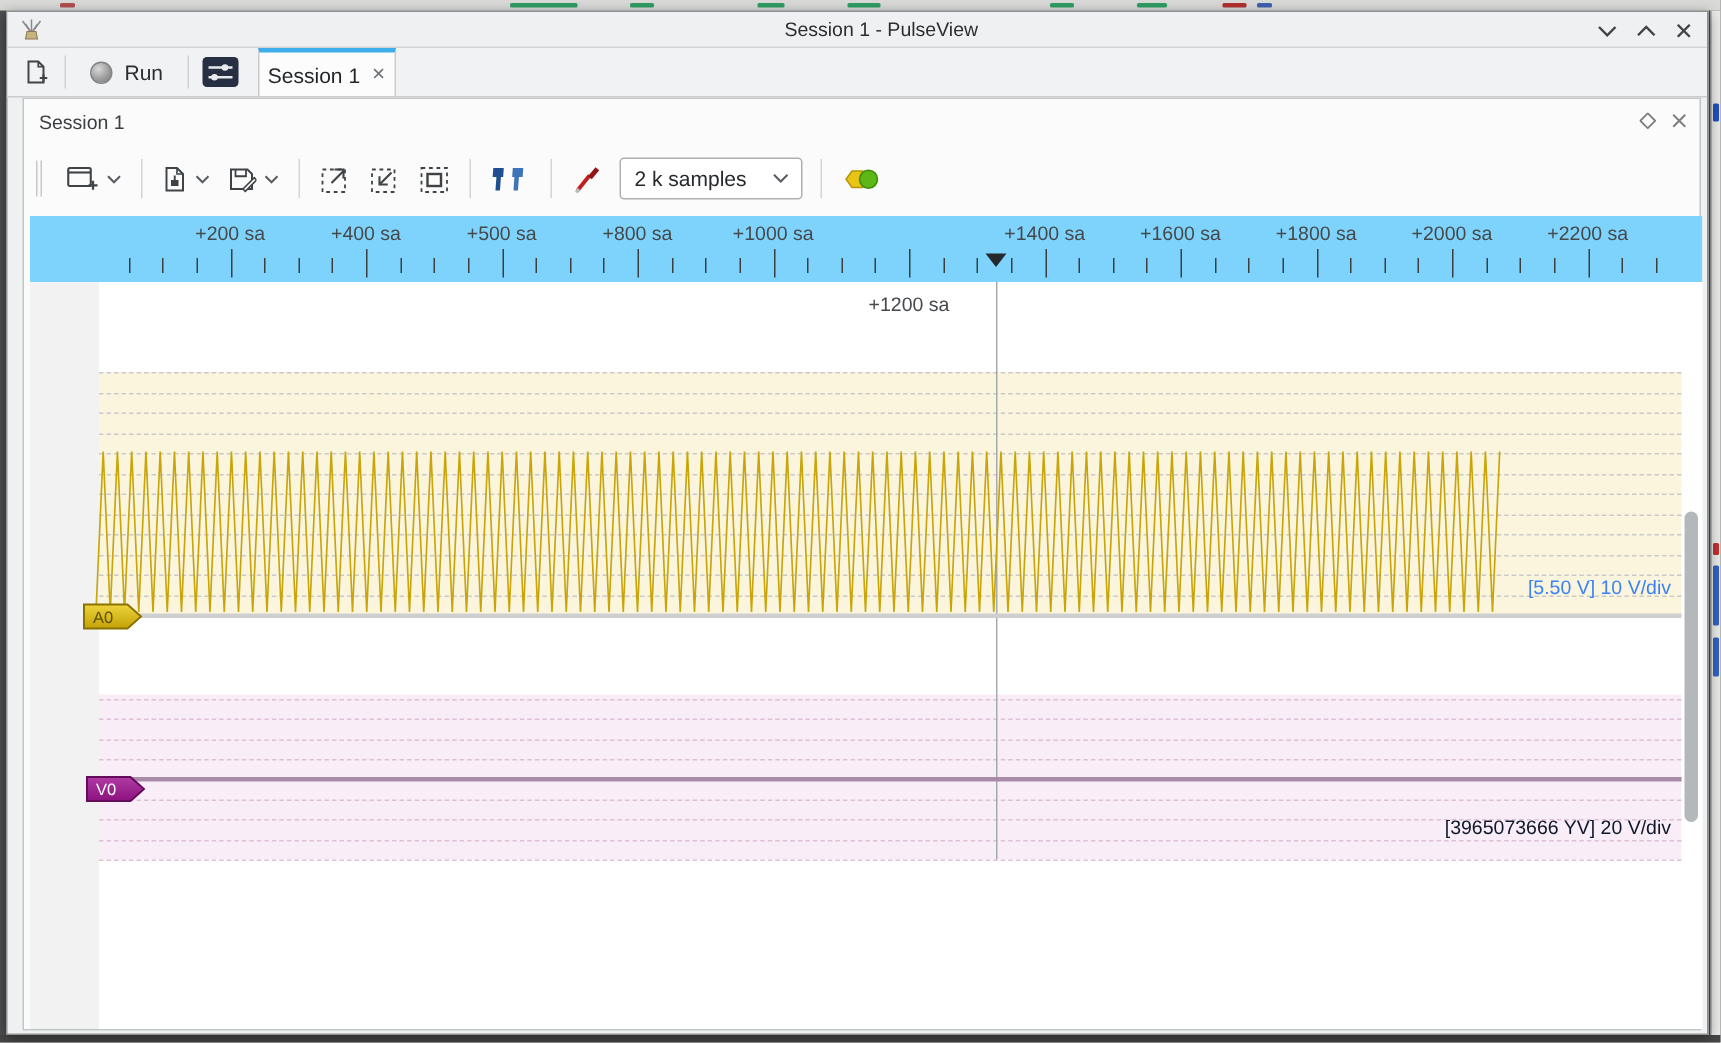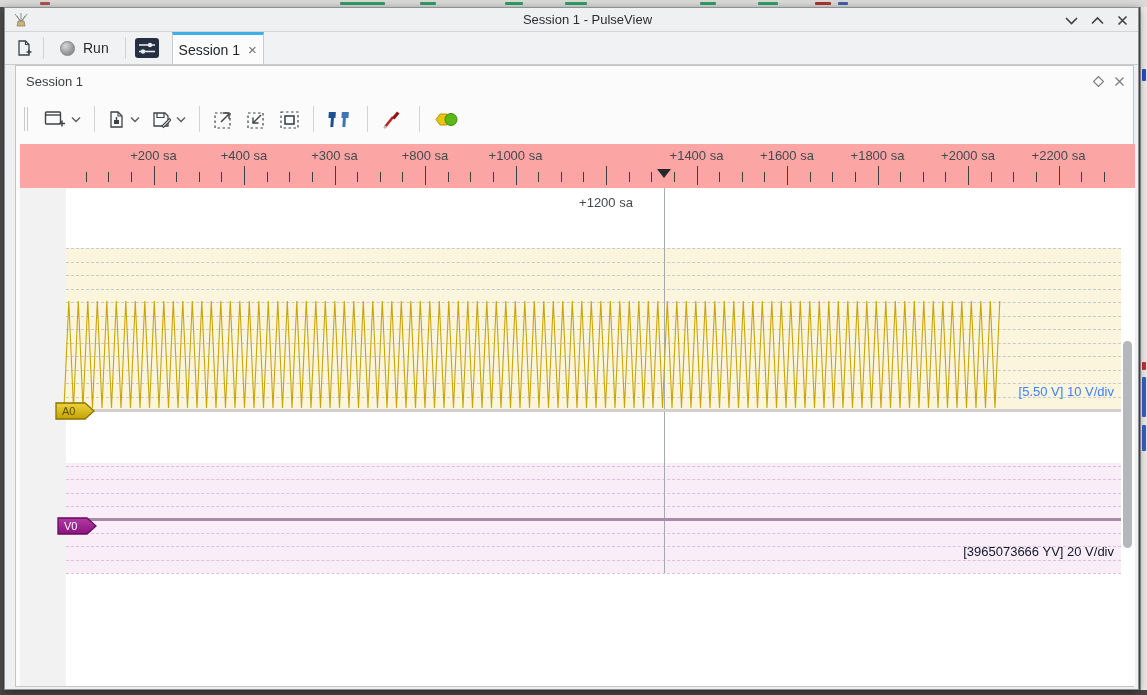--- a/index.html
+++ b/index.html
@@ -53,21 +53,21 @@
   .chev { color:#5a5e62; }
   .s-sep { width:1px; height:26px; background:#d2d4d6; margin:0 7px; }
   .device-btn { display:flex; align-items:center; gap:12px; padding:4px 8px; font-size:14px; color:#26292b; }
   .combo { display:flex; align-items:center; justify-content:space-between; width:122px; height:28px;
            background:#fff; border:1px solid #aeb1b4; border-radius:3px; padding:0 8px 0 9px;
            font-size:14px; color:#26292b; margin-left:6px; }
 
   
   .trace-view { position:absolute; left:4px; top:78px; width:1115px; height:542px; background:#ffffff; overflow:hidden; }
   .gutter { position:absolute; left:0; top:0; width:46px; height:542px; background:#f2f2f2; }
-  .ruler { position:absolute; left:0; top:0; width:1115px; height:44px; background:#fca5a5; }
+  .ruler { position:absolute; left:0; top:0; width:1115px; height:44px; background:#7dd3fc; }
   .ruler-label { position:absolute; top:4px; transform:translateX(-50%); font-size:13px; color:#46494c; white-space:nowrap; }
   .tick { position:absolute; width:1px; background:#3c3f41; }
   .tick.major { top:22px; height:19px; }
   .tick.minor { top:28px; height:10px; }
   .trigger-tri { position:absolute; width:0; height:0; border-left:7px solid transparent;
                  border-right:7px solid transparent; border-top:9px solid #26292b; top:25px; transform:translateX(-50%); }
   .trigger-line { position:absolute; width:1px; top:44px; background:#a4abb0; }
 
   .band { position:absolute; left:46px; width:1055px; }
   .gridline { position:absolute; left:0; width:100%; height:0; border-top:1px dashed; }
@@ -251,20 +251,26 @@
 
 
       <div class="icon-btn">
         <svg width="20" height="22" viewBox="0 0 20 22">
           <line x1="4" y1="19" x2="12" y2="9" stroke="#c02020" stroke-width="2.6"></line>
           <path d="M11 9.5 L16 3.5 L18.5 5.5 L13.5 11.5 Z" fill="#8f1616"></path>
           <line x1="3.2" y1="20.2" x2="5" y2="18" stroke="#b9bcbf" stroke-width="2.4"></line>
         </svg>
       </div>
 
+      <div class="combo">
+        <span>2 k samples</span>
+        <svg class="chev" width="11" height="8" viewBox="0 0 11 8">
+            <polyline points="1,1.5 5.5,6 10,1.5" fill="none" stroke="#5a5e62" stroke-width="1.4"></polyline>
+          </svg>
+      </div>
       <div class="s-sep" style="margin-left:12px;"></div>
 
       <div class="icon-btn">
         <svg width="25" height="17" viewBox="0 0 25 17">
           <path d="M3 8.5 L7 3 L14 3 L18 8.5 L14 14 L7 14 Z" fill="#e8c414" stroke="#b59708" stroke-width="1"></path>
           <rect x="12" y="2.5" width="12" height="12" rx="6" fill="#5cb816" stroke="#3f8c0a" stroke-width="1"></rect>
         </svg>
       </div>
     </div>
 
@@ -295,21 +301,21 @@
             <div class="gridline" style="top: 83.4px; border-color: rgb(220, 192, 216);"></div>
             <div class="gridline" style="top: 96.8px; border-color: rgb(220, 192, 216);"></div>
             <div class="gridline" style="top: 110.2px; border-color: rgb(220, 192, 216);"></div>
           </div>
         </div>
 
       <div class="ruler">
         <div id="ruler-labels">
             <span class="ruler-label" style="left: 133.5px;">+200 sa</span>
             <span class="ruler-label" style="left: 224px;">+400 sa</span>
-            <span class="ruler-label" style="left: 314.5px;">+300 sa</span>
+            <span class="ruler-label" style="left: 314.5px;">+500 sa</span>
             <span class="ruler-label" style="left: 405px;">+800 sa</span>
             <span class="ruler-label" style="left: 495.5px;">+1000 sa</span>
             <span class="ruler-label" style="left: 586px; margin-top: 47px;">+1200 sa</span>
             <span class="ruler-label" style="left: 676.5px;">+1400 sa</span>
             <span class="ruler-label" style="left: 767px; text-align: right;">+1600 sa</span>
             <span class="ruler-label" style="left: 857.5px;">+1800 sa</span>
             <span class="ruler-label" style="left: 948px;">+2000 sa</span>
             <span class="ruler-label" style="left: 1038.5px;">+2200 sa</span>
           </div>
         <div id="ruler-ticks">

